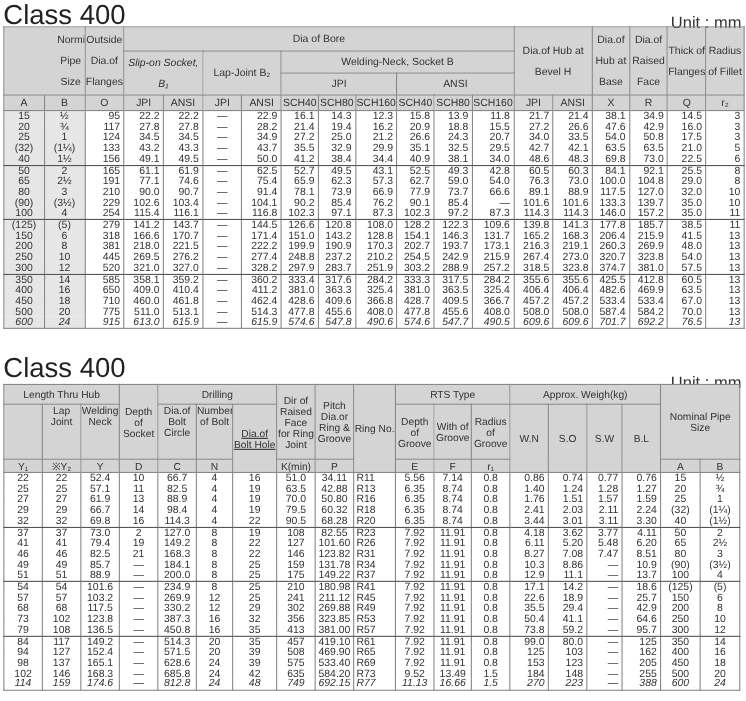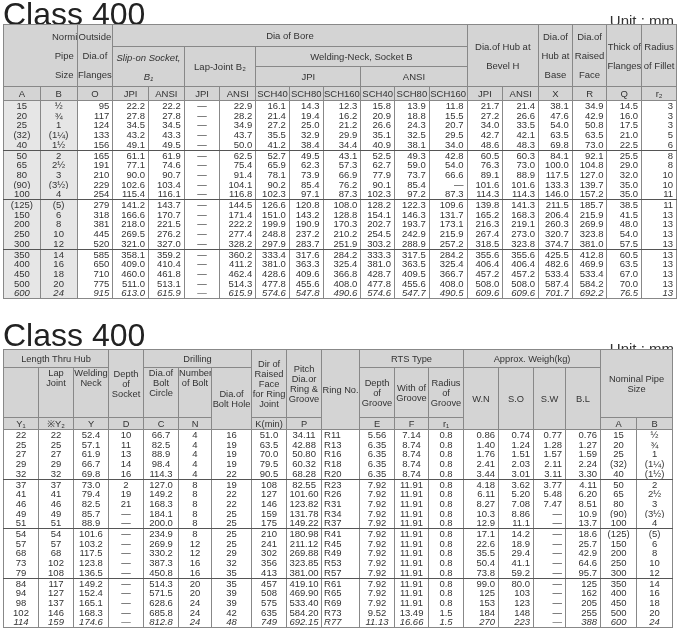--- a/index.html
+++ b/index.html
@@ -1,17 +1,17 @@
 <!DOCTYPE html>
 <html><head>
 <meta charset="utf-8">
 <style>
   html,body{margin:0;padding:0;background:#fff;}
   body{width:678px;height:637px;overflow:hidden;font-family:"Liberation Sans",sans-serif;color:#333;position:relative;}
-  .title{position:absolute;left:3px;font-size:32px;line-height:27px;color:#222;letter-spacing:0px;}
+  .title{position:absolute;left:3px;font-size:25px;line-height:27px;color:#222;letter-spacing:0px;}
   .unit{position:absolute;right:4px;font-size:15px;color:#333;}
   table{position:absolute;left:3px;border-collapse:collapse;table-layout:fixed;font-size:9.5px;}
   td,th{border:1px solid #888;padding:0;text-align:center;white-space:nowrap;overflow:hidden;}
   th{background:#d4d4d4;font-weight:normal;color:#333;line-height:10px;}
   td{line-height:9.7px;height:9.7px;}
   td.key{background:#e6e6e6;}
   tr.grp td{border-bottom:1.5px solid #666;}
   td.r{text-align:right;padding-right:3px;}
   td.l{text-align:left;padding-left:2px;}
   .t2 th{font-size:9.3px;}
@@ -309,21 +309,21 @@
         <td>—</td>
         <td class="r">144.5</td>
         <td class="r">126.6</td>
         <td class="r">120.8</td>
         <td class="r">108.0</td>
         <td class="r">128.2</td>
         <td class="r">122.3</td>
         <td class="r">109.6</td>
         <td class="r">139.8</td>
         <td class="r">141.3</td>
-        <td class="r">211.5</td>
+        <td class="r">177.8</td>
         <td class="r">185.7</td>
         <td class="r">38.5</td>
         <td class="r">11</td>
       </tr>
       <tr>
         <td class="key">150</td>
         <td class="key">6</td>
         <td class="r">318</td>
         <td class="r">166.6</td>
         <td class="r">170.7</td>
@@ -549,21 +549,21 @@
       <th colspan="3">RTS Type</th>
       <th colspan="4">Approx. Weigh(kg)</th>
       <th rowspan="2" colspan="2" style="white-space:normal;">Nominal Pipe Size</th>
     </tr>
     <tr style="height:50px">
       <th style="white-space:normal;vertical-align:top;padding-left:39px;">Slip-on Socket Thread</th>
       <th style="white-space:normal;vertical-align:top;">Lap Joint</th>
       <th style="white-space:normal;vertical-align:top;">Welding Neck</th>
       <th style="white-space:normal;vertical-align:top;">Dia.of Bolt Circle</th>
       <th style="white-space:normal;vertical-align:top;">Number of Bolt</th>
-      <th rowspan="2" style="white-space:normal;">Dia.of Bolt Hole</th>
+      <th rowspan="2" style="white-space:normal;text-decoration:underline;">Dia.of Bolt Hole</th>
       <th style="white-space:normal;">Depth of Groove</th>
       <th style="white-space:normal;">With of Groove</th>
       <th style="white-space:normal;">Radius of Groove</th>
       <th rowspan="2">W.N</th>
       <th rowspan="2">S.O</th>
       <th rowspan="2">S.W</th>
       <th rowspan="2">B.L</th>
     </tr>
     <tr style="height:12px" id="t2-symrow">
         <th>Y₁</th>

